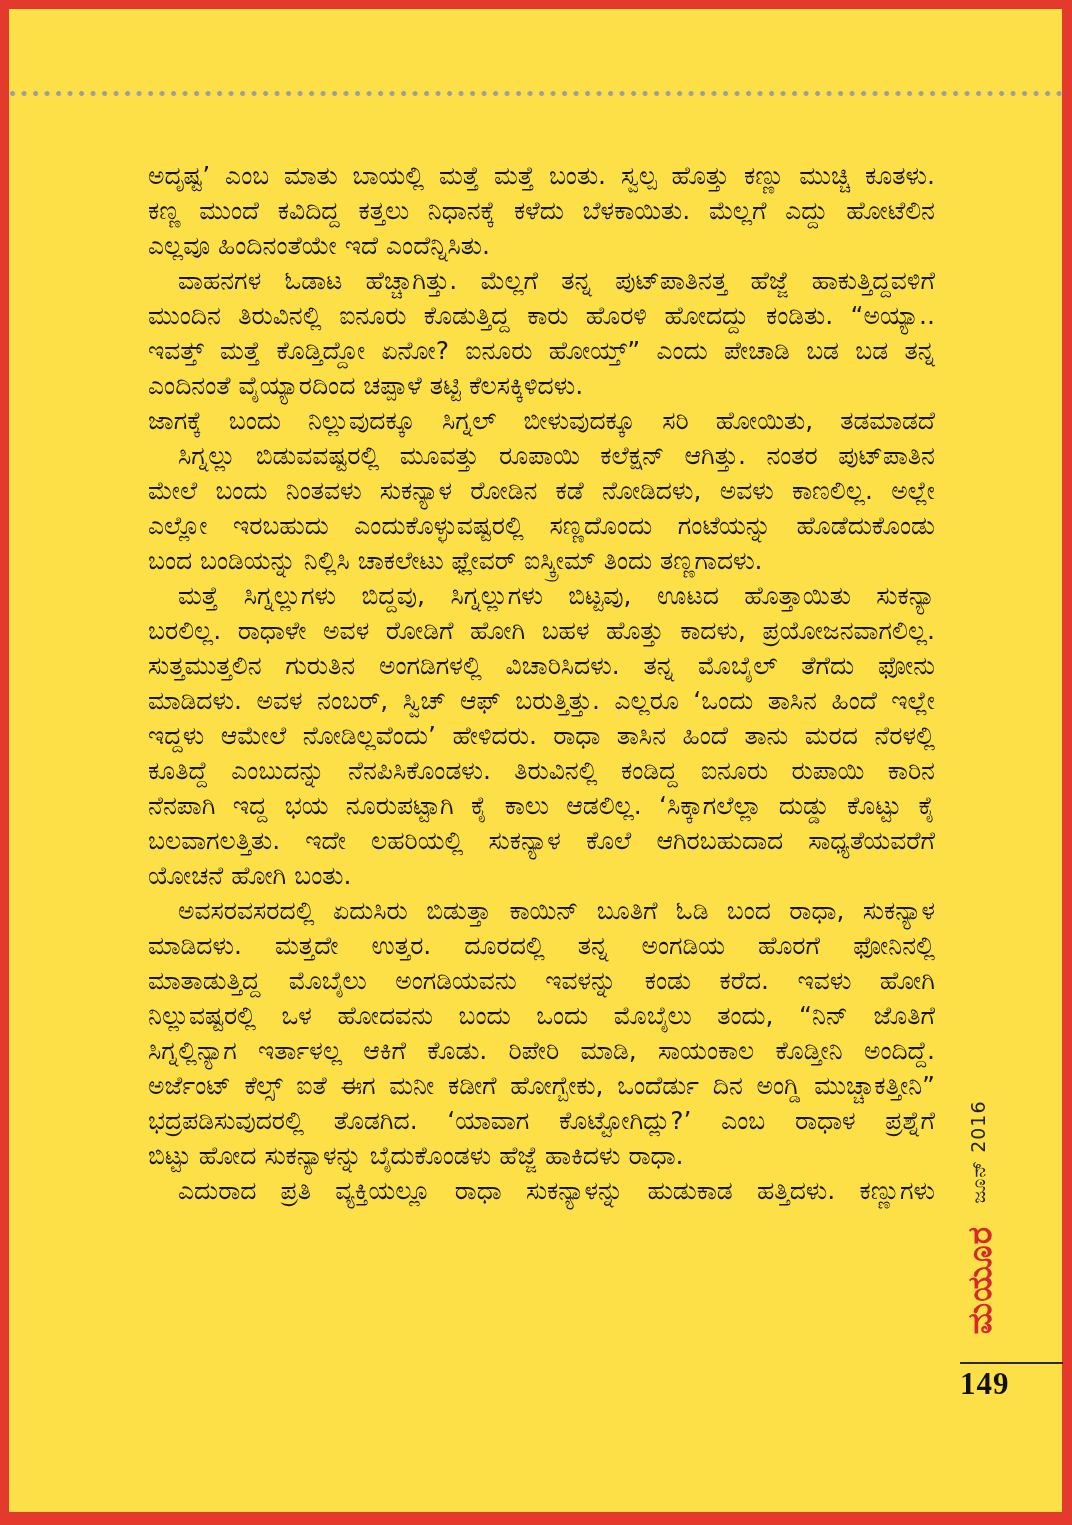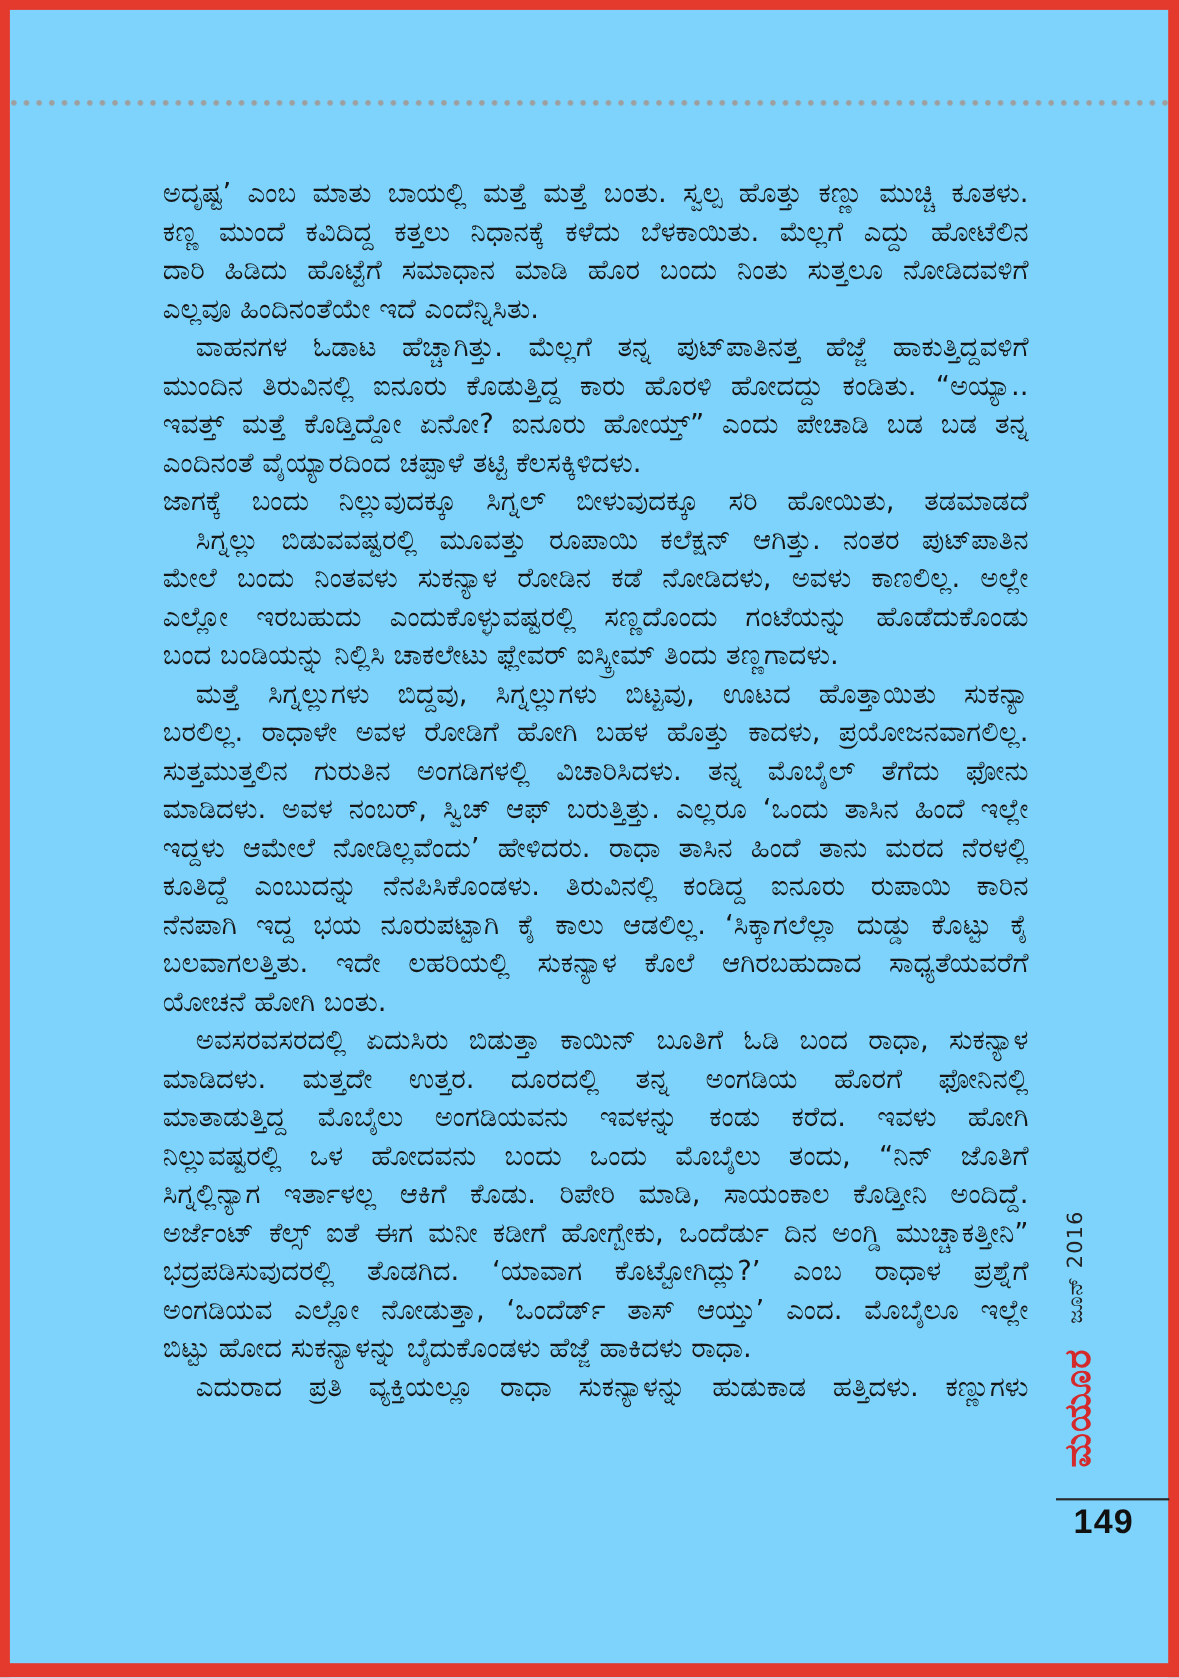--- a/index.html
+++ b/index.html
@@ -5,21 +5,21 @@
   :root{
     --masthead-red:#d42a2c;
     --border-red:#e43a2d;
     --dot-gray:#9e9e9e;
     --text-black:#161616;
   }
   html,body{margin:0;padding:0;background:#ffffff;}
   .page{
     position:relative;
     width:1072px;height:1525px;
-    background:#7dd3fc;
+    background:#fde047;
     overflow:hidden;
     font-family:"DejaVu Sans",sans-serif;
   }
   
   .edge{position:absolute;background:var(--border-red);}
   .edge.top{left:0;top:0;width:1072px;height:9px;}
   .edge.left{left:0;top:0;width:9px;height:1525px;}
   .edge.right{right:0;top:0;width:10px;height:1525px;}
   .edge.bottom{left:0;bottom:0;width:1072px;height:13px;}
 
@@ -59,44 +59,42 @@
     white-space:nowrap;
     font-size:33px;font-weight:bold;color:var(--masthead-red);
     letter-spacing:1px;
   }
   .page-number-rule{
     position:absolute;left:960px;top:1362px;width:103px;height:2px;
     background:#2a2a2a;
   }
   .page-number{
     position:absolute;left:960px;top:1366px;
-    font-family:Liberation Sans, sans-serif;
+    font-family:Liberation Serif, serif;
     font-size:31px;font-weight:bold;color:#111111;
     letter-spacing:1px;
-    margin-left:16px;
   }
 </style>
 </head>
 <body>
 
 <div class="page">
 
   <div>
     <div class="edge top"></div>
     <div class="edge left"></div>
     <div class="edge right"></div>
     <div class="edge bottom"></div>
   </div>
 
   <div class="dotted-rule"></div>
 
   <div class="body-text">
       <div class="line">ಅದೃಷ್ಟ’ ಎಂಬ ಮಾತು ಬಾಯಲ್ಲಿ ಮತ್ತೆ ಮತ್ತೆ ಬಂತು. ಸ್ವಲ್ಪ ಹೊತ್ತು ಕಣ್ಣು ಮುಚ್ಚಿ ಕೂತಳು.</div>
       <div class="line">ಕಣ್ಣ ಮುಂದೆ ಕವಿದಿದ್ದ ಕತ್ತಲು ನಿಧಾನಕ್ಕೆ ಕಳೆದು ಬೆಳಕಾಯಿತು. ಮೆಲ್ಲಗೆ ಎದ್ದು ಹೋಟೆಲಿನ</div>
-      <div class="line">ದಾರಿ ಹಿಡಿದು ಹೊಟ್ಟೆಗೆ ಸಮಾಧಾನ ಮಾಡಿ ಹೊರ ಬಂದು ನಿಂತು ಸುತ್ತಲೂ ನೋಡಿದವಳಿಗೆ</div>
       <div class="line end">ಎಲ್ಲವೂ ಹಿಂದಿನಂತೆಯೇ ಇದೆ ಎಂದೆನ್ನಿಸಿತು.</div>
       <div class="line indent">ವಾಹನಗಳ ಓಡಾಟ ಹೆಚ್ಚಾಗಿತ್ತು. ಮೆಲ್ಲಗೆ ತನ್ನ ಪುಟ್‌ಪಾತಿನತ್ತ ಹೆಜ್ಜೆ ಹಾಕುತ್ತಿದ್ದವಳಿಗೆ</div>
       <div class="line">ಮುಂದಿನ ತಿರುವಿನಲ್ಲಿ ಐನೂರು ಕೊಡುತ್ತಿದ್ದ ಕಾರು ಹೊರಳಿ ಹೋದದ್ದು ಕಂಡಿತು. “ಅಯ್ಯಾ..</div>
       <div class="line">ಇವತ್ತ್ ಮತ್ತೆ ಕೊಡ್ತಿದ್ದೋ ಏನೋ? ಐನೂರು ಹೋಯ್ತ್” ಎಂದು ಪೇಚಾಡಿ ಬಡ ಬಡ ತನ್ನ</div>
       <div class="line end">ಎಂದಿನಂತೆ ವೈಯ್ಯಾರದಿಂದ ಚಪ್ಪಾಳೆ ತಟ್ಟಿ ಕೆಲಸಕ್ಕಿಳಿದಳು.</div>
       <div class="line">ಜಾಗಕ್ಕೆ ಬಂದು ನಿಲ್ಲುವುದಕ್ಕೂ ಸಿಗ್ನಲ್ ಬೀಳುವುದಕ್ಕೂ ಸರಿ ಹೋಯಿತು, ತಡಮಾಡದೆ</div>
       <div class="line indent">ಸಿಗ್ನಲ್ಲು ಬಿಡುವವಷ್ಟರಲ್ಲಿ ಮೂವತ್ತು ರೂಪಾಯಿ ಕಲೆಕ್ಷನ್ ಆಗಿತ್ತು. ನಂತರ ಪುಟ್‌ಪಾತಿನ</div>
       <div class="line">ಮೇಲೆ ಬಂದು ನಿಂತವಳು ಸುಕನ್ಯಾಳ ರೋಡಿನ ಕಡೆ ನೋಡಿದಳು, ಅವಳು ಕಾಣಲಿಲ್ಲ. ಅಲ್ಲೇ</div>
       <div class="line">ಎಲ್ಲೋ ಇರಬಹುದು ಎಂದುಕೊಳ್ಳುವಷ್ಟರಲ್ಲಿ ಸಣ್ಣದೊಂದು ಗಂಟೆಯನ್ನು ಹೊಡೆದುಕೊಂಡು</div>
       <div class="line end">ಬಂದ ಬಂಡಿಯನ್ನು ನಿಲ್ಲಿಸಿ ಚಾಕಲೇಟು ಫ್ಲೇವರ್ ಐಸ್ಕ್ರೀಮ್ ತಿಂದು ತಣ್ಣಗಾದಳು.</div>
@@ -109,21 +107,20 @@
       <div class="line">ನೆನಪಾಗಿ ಇದ್ದ ಭಯ ನೂರುಪಟ್ಟಾಗಿ ಕೈ ಕಾಲು ಆಡಲಿಲ್ಲ. ‘ಸಿಕ್ಕಾಗಲೆಲ್ಲಾ ದುಡ್ಡು ಕೊಟ್ಟು ಕೈ</div>
       <div class="line">ಬಲವಾಗಲತ್ತಿತು. ಇದೇ ಲಹರಿಯಲ್ಲಿ ಸುಕನ್ಯಾಳ ಕೊಲೆ ಆಗಿರಬಹುದಾದ ಸಾಧ್ಯತೆಯವರೆಗೆ</div>
       <div class="line end">ಯೋಚನೆ ಹೋಗಿ ಬಂತು.</div>
       <div class="line indent">ಅವಸರವಸರದಲ್ಲಿ ಏದುಸಿರು ಬಿಡುತ್ತಾ ಕಾಯಿನ್ ಬೂತಿಗೆ ಓಡಿ ಬಂದ ರಾಧಾ, ಸುಕನ್ಯಾಳ</div>
       <div class="line">ಮಾಡಿದಳು. ಮತ್ತದೇ ಉತ್ತರ. ದೂರದಲ್ಲಿ ತನ್ನ ಅಂಗಡಿಯ ಹೊರಗೆ ಫೋನಿನಲ್ಲಿ</div>
       <div class="line">ಮಾತಾಡುತ್ತಿದ್ದ ಮೊಬೈಲು ಅಂಗಡಿಯವನು ಇವಳನ್ನು ಕಂಡು ಕರೆದ. ಇವಳು ಹೋಗಿ</div>
       <div class="line">ನಿಲ್ಲುವಷ್ಟರಲ್ಲಿ ಒಳ ಹೋದವನು ಬಂದು ಒಂದು ಮೊಬೈಲು ತಂದು, “ನಿನ್ ಜೊತಿಗೆ</div>
       <div class="line">ಸಿಗ್ನಲ್ಲಿನ್ಯಾಗ ಇರ್ತಾಳಲ್ಲ ಆಕಿಗೆ ಕೊಡು. ರಿಪೇರಿ ಮಾಡಿ, ಸಾಯಂಕಾಲ ಕೊಡ್ತೀನಿ ಅಂದಿದ್ದೆ.</div>
       <div class="line">ಅರ್ಜೆಂಟ್ ಕೆಲ್ಸ್ ಐತೆ ಈಗ ಮನೀ ಕಡೀಗೆ ಹೋಗ್ಬೇಕು, ಒಂದೆರ್ಡು ದಿನ ಅಂಗ್ಡಿ ಮುಚ್ಚಾಕತ್ತೀನಿ”</div>
       <div class="line">ಭದ್ರಪಡಿಸುವುದರಲ್ಲಿ ತೊಡಗಿದ. ‘ಯಾವಾಗ ಕೊಟ್ಟೋಗಿದ್ಲು?’ ಎಂಬ ರಾಧಾಳ ಪ್ರಶ್ನೆಗೆ</div>
-      <div class="line">ಅಂಗಡಿಯವ ಎಲ್ಲೋ ನೋಡುತ್ತಾ, ‘ಒಂದೆರ್ಡ್ ತಾಸ್ ಆಯ್ತು’ ಎಂದ. ಮೊಬೈಲೂ ಇಲ್ಲೇ</div>
       <div class="line end">ಬಿಟ್ಟು ಹೋದ ಸುಕನ್ಯಾಳನ್ನು ಬೈದುಕೊಂಡಳು ಹೆಜ್ಜೆ ಹಾಕಿದಳು ರಾಧಾ.</div>
       <div class="line indent">ಎದುರಾದ ಪ್ರತಿ ವ್ಯಕ್ತಿಯಲ್ಲೂ ರಾಧಾ ಸುಕನ್ಯಾಳನ್ನು ಹುಡುಕಾಡ ಹತ್ತಿದಳು. ಕಣ್ಣುಗಳು</div>
     </div>
 
   <div class="issue-date">ಜೂನ್ 2016</div>
 
   <div class="magazine-title">ಮಯೂರ</div>
 
   <div class="page-number-rule"></div>
 

